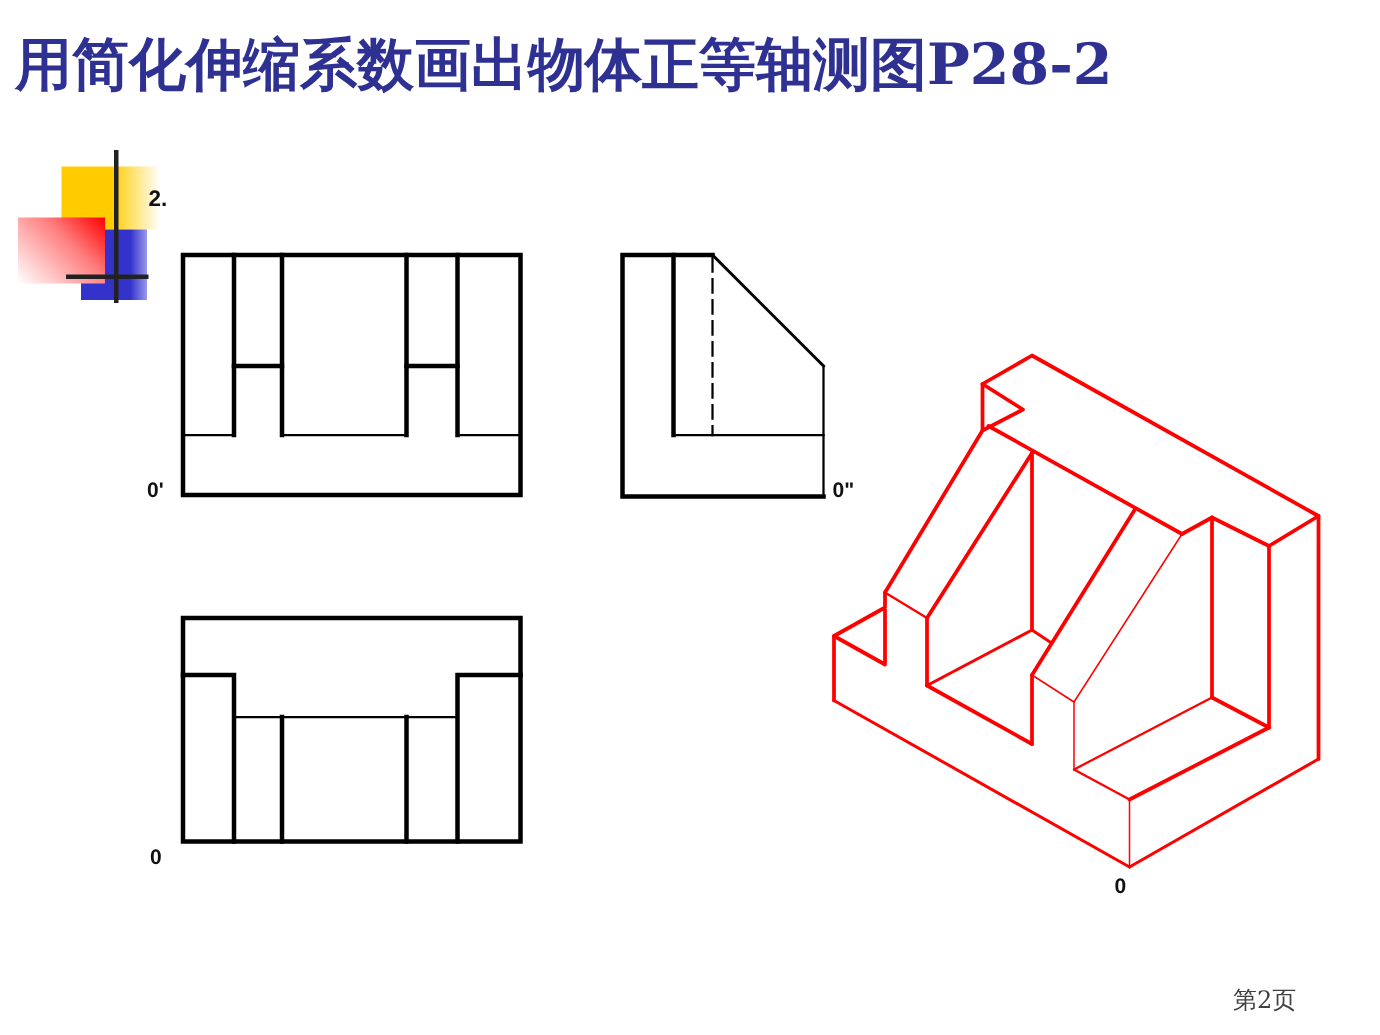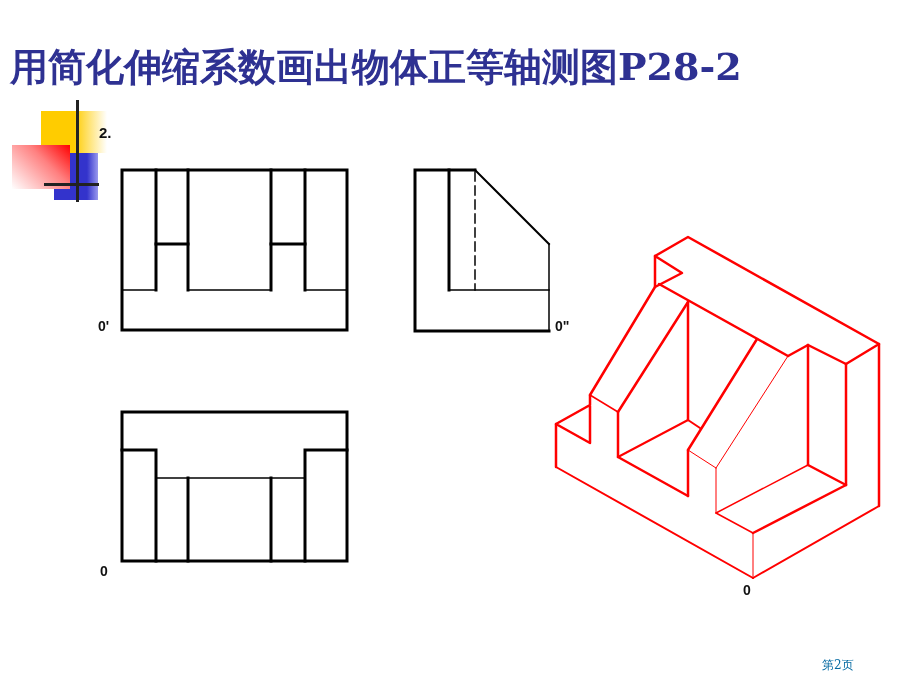--- a/index.html
+++ b/index.html
@@ -3,21 +3,21 @@
 <meta charset="utf-8">
 <style>
   html, body { margin: 0; padding: 0; }
   body {
     width: 920px; height: 690px; background: #ffffff; position: relative; overflow: hidden;
     font-family: "DejaVu Sans", sans-serif;
   }
   .title {
     position: absolute; left: 10px; top: 18px;
     font-family: "DejaVu Serif", serif; font-size: 38px; font-weight: bold;
-    color: #2e3192; letter-spacing: 0px; white-space: nowrap; margin-top: 24px;
+    color: #2e3192; letter-spacing: 0px; white-space: nowrap;
   }
   .logo { position: absolute; left: 0; top: 0; width: 110px; height: 210px; }
   .logo .yellow {
     position: absolute; left: 41px; top: 111px; width: 66px; height: 42px;
     background: linear-gradient(to right, #ffcc00 0%, #ffcc00 50%, #ffffff 100%);
   }
   .logo .blue {
     position: absolute; left: 54px; top: 153px; width: 44px; height: 47px;
     background: linear-gradient(to right, #3333cc 0%, #3333cc 75%, #9999ee 100%);
   }
@@ -29,21 +29,21 @@
   .logo .hline { position: absolute; left: 44px; top: 183px; width: 55px; height: 3px; background: #222; }
   .label-2 {
     position: absolute; left: 99px; top: 124px; font-family: "Liberation Sans", sans-serif;
     font-size: 15px; font-weight: bold; color: #111;
   }
   svg.drawing { position: absolute; left: 0; top: 0; }
   .origin {
     position: absolute; font-family: "Liberation Sans", sans-serif; font-size: 14px; font-weight: bold; color: #111;
   }
   .page-num {
-    position: absolute; left: 822px; top: 657px; font-family: "DejaVu Serif", serif; font-size: 12px; color: #0369a1;
+    position: absolute; left: 822px; top: 657px; font-family: "DejaVu Serif", serif; font-size: 16px; color: #404040;
   }
 </style>
 </head>
 <body>
 
 <div class="title">用简化伸缩系数画出物体正等轴测图P28-2</div>
 
 <div class="logo">
   <div class="yellow"></div>
   <div class="blue"></div>

